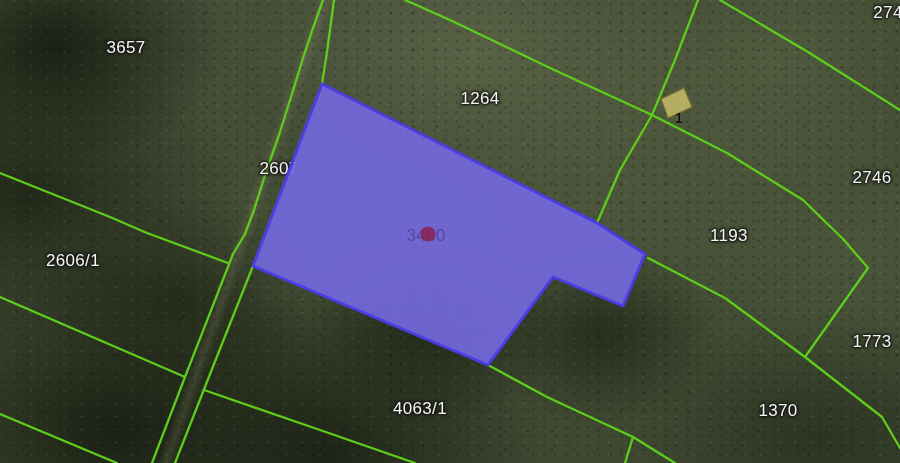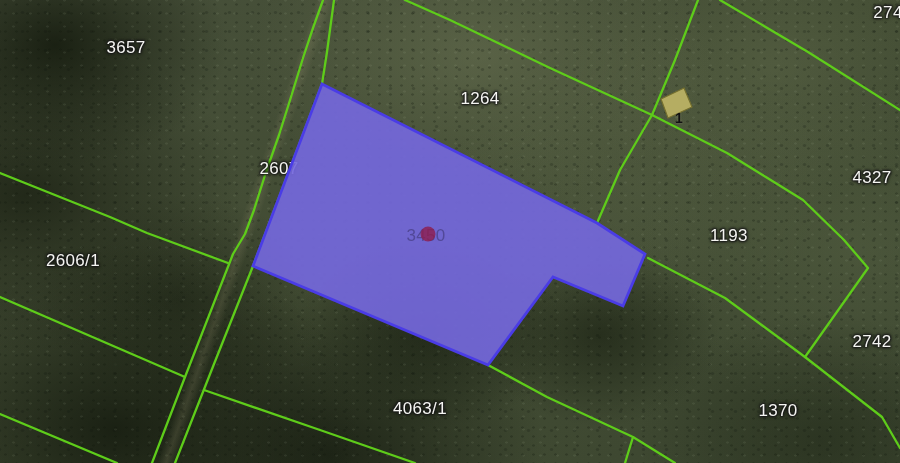--- a/index.html
+++ b/index.html
@@ -79,20 +79,20 @@
   <div class="plabel faint" style="left:426px;top:236px">3450</div>
 
   <svg class="layer marker" viewBox="0 0 900 463">
     <circle cx="428" cy="234" r="7.5" fill-opacity="0.8" fill="#8e1d4e"></circle>
   </svg>
 
   <div class="plabel" style="left:126px;top:48px">3657</div>
   <div class="plabel" style="left:480px;top:99px">1264</div>
   <div class="plabel" style="left:888px;top:13px">274</div>
   <div class="plabel" style="left:73px;top:261px">2606/1</div>
-  <div class="plabel" style="left:872px;top:178px">4327</div>
+  <div class="plabel" style="left:872px;top:178px">2746</div>
   <div class="plabel" style="left:729px;top:236px">1193</div>
-  <div class="plabel" style="left:872px;top:342px">2742</div>
+  <div class="plabel" style="left:872px;top:342px">1773</div>
   <div class="plabel" style="left:778px;top:411px">1370</div>
   <div class="plabel" style="left:420px;top:409px">4063/1</div>
 
   <div class="blabel" style="left:679px;top:118px">1</div>
 </div>
 
 </body></html>

